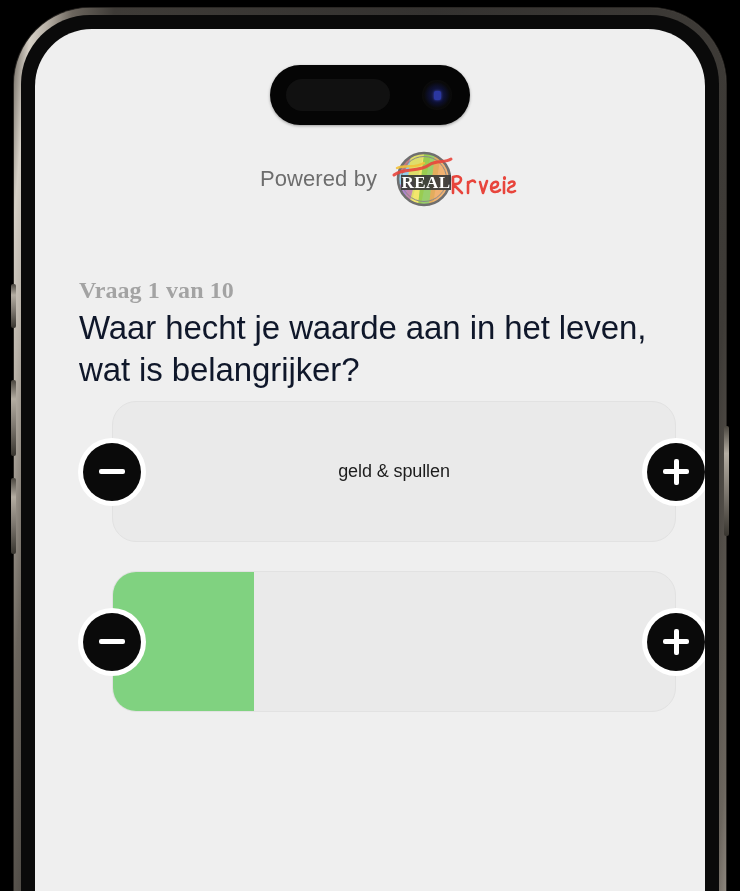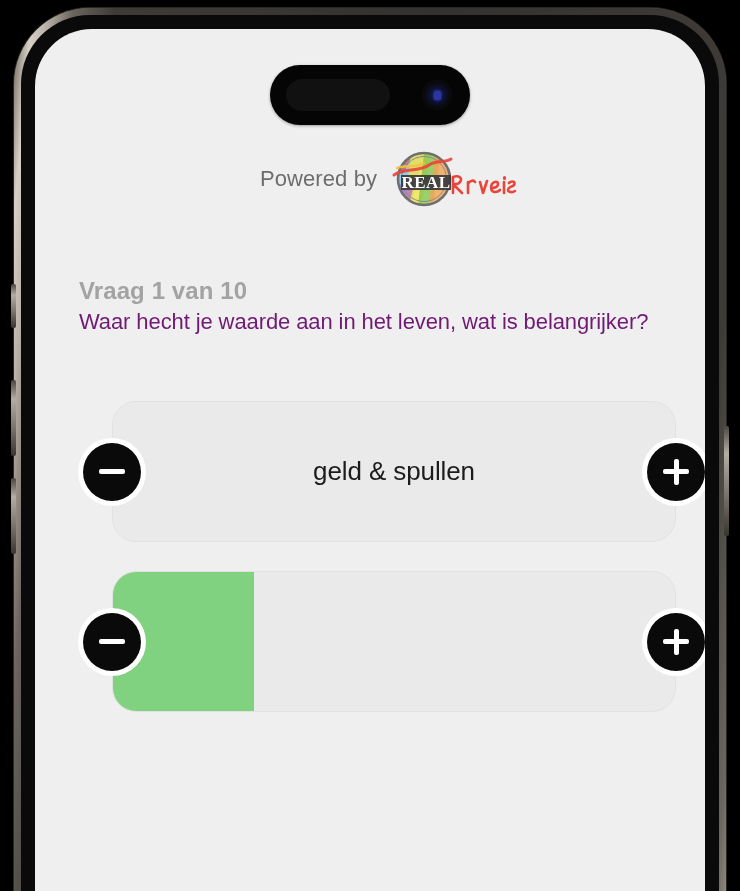--- a/index.html
+++ b/index.html
@@ -169,24 +169,25 @@
     left: 44px;
     right: 20px;
     top: 248px;
   }
   #question-counter {
     font-size: 24px;
     font-weight: bold;
     color: #a3a3a3;
     letter-spacing: 0.1px;
     margin-bottom: 3px;
+    font-family: Liberation Serif, serif;
   }
   #question-text {
-    font-size: 22px;
-    color: #701a75;
+    font-size: 33px;
+    color: #0f172a;
     line-height: 1.27;
     letter-spacing: -0.1px;
   }
 
   
   #answers {
     position: absolute;
     left: 0;
     right: 0;
     top: 372px;
@@ -216,21 +217,21 @@
   }
   .answer-label {
     position: absolute;
     left: 77px;
     right: 29px;
     top: 0;
     bottom: 0;
     display: flex;
     align-items: center;
     justify-content: center;
-    font-size: 26px;
+    font-size: 18px;
     color: #1c1c1c;
     letter-spacing: -0.1px;
     text-align: center;
     padding: 0 56px;
     box-sizing: border-box;
   }
   .step-btn {
     position: absolute;
     top: 50%;
     width: 58px;

